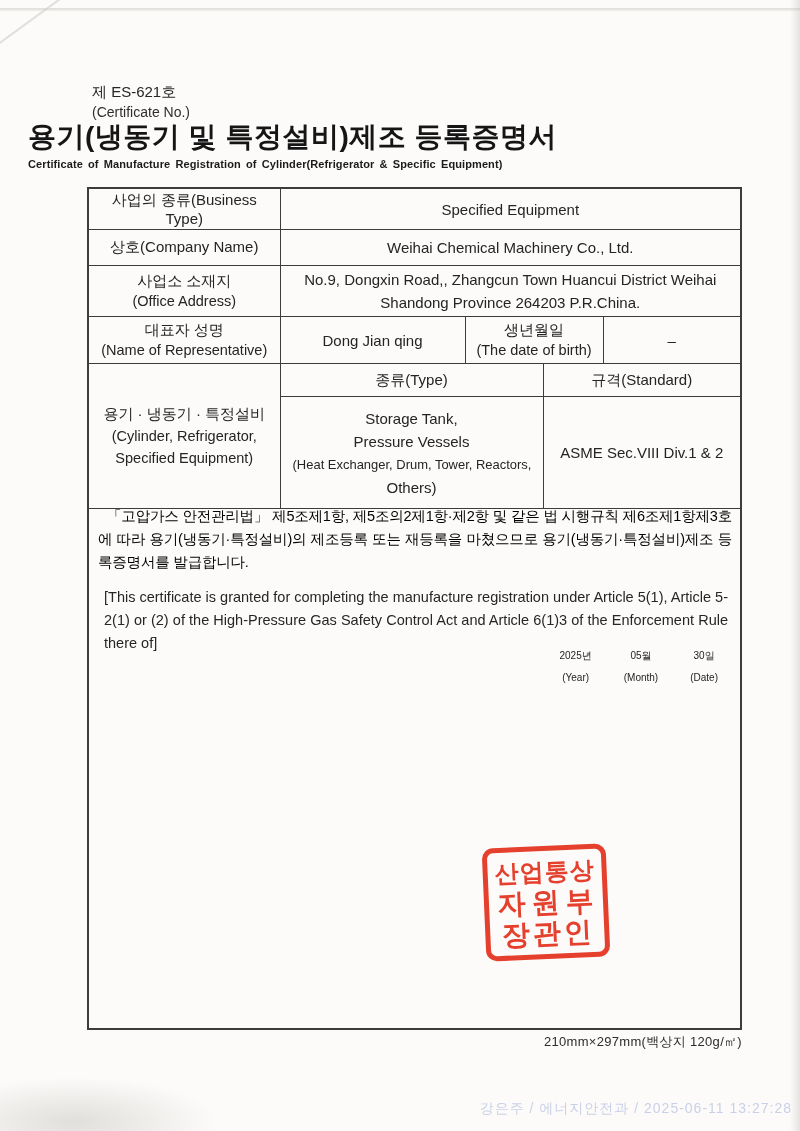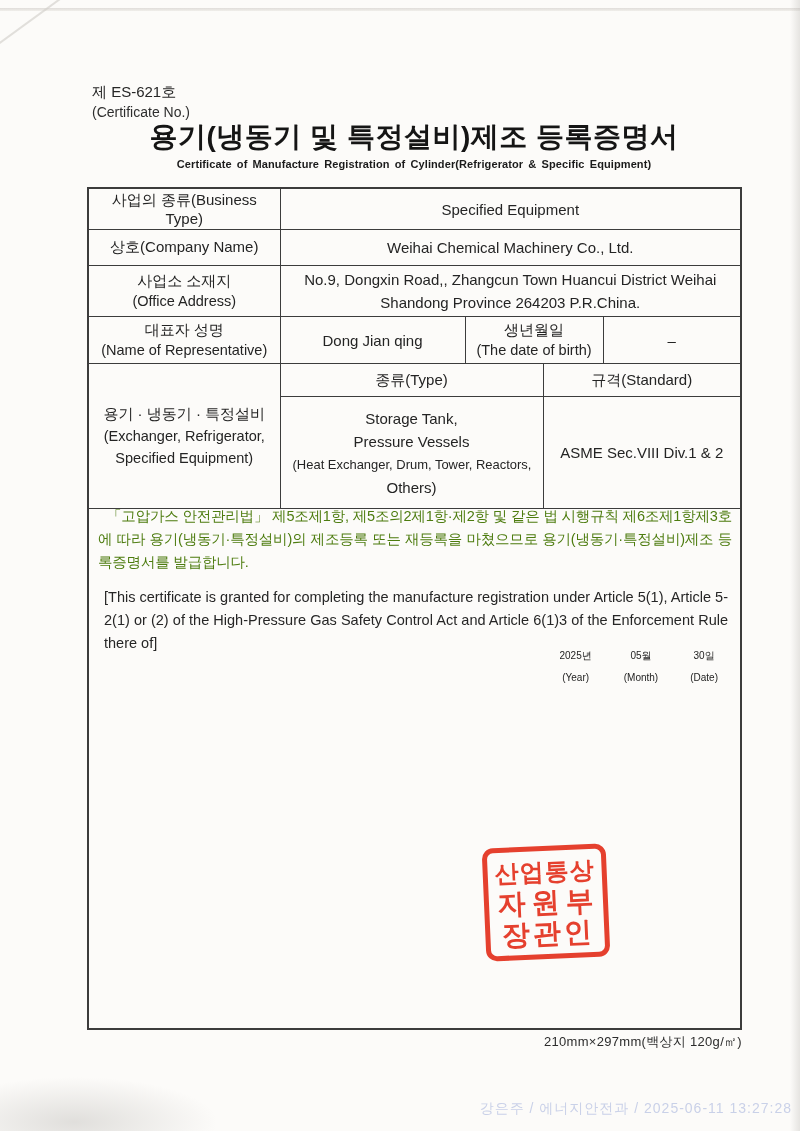--- a/index.html
+++ b/index.html
@@ -17,21 +17,21 @@
   .scan-crease { position:absolute; top:46px; left:-6px; width:96px; height:2px;
     background:#d3d0cb; transform:rotate(-36deg); transform-origin:left center; opacity:.65; }
   .scan-right-edge { position:absolute; top:0; right:0; width:10px; height:100%;
     background:linear-gradient(to right, rgba(0,0,0,0), rgba(170,167,162,.28)); }
   .scan-bottom-smudge { position:absolute; left:-30px; bottom:-12px; width:260px; height:70px;
     background:radial-gradient(ellipse at 40% 70%, rgba(160,157,152,.30), rgba(0,0,0,0) 65%); }
 
   
   .cert-no { position:absolute; top:81px; left:92px; line-height:21px; font-size:15px; color:#262626; }
   .cert-no .sub { font-size:14px; color:#2e2e2e; }
-  .title-wrap { position:absolute; top:118px; left:0; width:800px; text-align:center; padding-left:28px; }
+  .title-wrap { position:absolute; top:118px; left:0; width:800px; padding-left:28px; }
   .title-ko { font-size:28px; font-weight:700; letter-spacing:.5px; color:#151515; }
   .title-en { margin-top:2px; font-size:11px; font-weight:700; color:#1b1b1b; letter-spacing:.1px; word-spacing:2px; }
 
   
   .outer-box { position:absolute; left:87px; top:187px; width:655px; height:843px;
     border:2px solid #3c3c3c; background:transparent; }
   table.cert-table { width:100%; border-collapse:collapse; table-layout:fixed;padding-left:44px; }
   table.cert-table td { border:1.5px solid #3c3c3c; font-size:15px; color:#242424;
     text-align:center; vertical-align:middle; padding:2px 6px; }
   table.cert-table tr:first-child td { border-top:none; }
@@ -42,21 +42,21 @@
   .two-line { line-height:21px; }
   .lbl-en { font-size:14.5px; }
   .equip-label { line-height:22px; font-size:14.5px; padding:0 8px; }
   .type-cell { line-height:23px; }
   .type-condensed { font-size:13.5px; transform:scaleX(.96); }
   .r1 { height:34px; } .r2 { height:36px; } .r3 { height:50px; }
   .r4 { height:44px; } .r5 { height:33px; } .r6 { height:112px; }
 
   
   .para-ko { position:absolute; top:316px; left:9px; width:634px; font-size:14.5px;
-    line-height:23px; text-align:justify; text-indent:9px; color:#4d7c0f; letter-spacing:-.2px; }
+    line-height:23px; text-align:justify; text-indent:9px; color:#000000; letter-spacing:-.2px; }
   .para-en { position:absolute; top:397px; left:15px; width:624px; font-size:14.5px;
     line-height:23px; text-align:justify; color:#262626; }
 
   
   .issue-date { position:absolute; top:456px; right:22px; display:flex; gap:32px; }
   .issue-date .col { text-align:center; font-size:10px; line-height:22px; color:#232323; }
   .valid { position:absolute; top:491px; left:8px; font-size:15px; line-height:23px; color:#202020; }
   .valid .sub { font-size:14.5px; }
 
   
@@ -127,21 +127,21 @@
       <td>Dong Jian qing</td>
       <td colspan="2">
         <div class="two-line">생년월일</div>
         <div class="two-line lbl-en">(The date of birth)</div>
       </td>
       <td>–</td>
     </tr>
     <tr class="r5">
       <td rowspan="2" class="equip-label">
         <div>용기 · 냉동기 · 특정설비</div>
-        <div class="lbl-en">(Exchanger, Refrigerator, Specified Equipment)</div>
+        <div class="lbl-en">(Cylinder, Refrigerator, Specified Equipment)</div>
       </td>
       <td colspan="2">종류(Type)</td>
       <td colspan="2">규격(Standard)</td>
     </tr>
     <tr class="r6">
       <td colspan="2" class="type-cell">
         <div>Storage Tank,</div>
         <div>Pressure Vessels</div>
         <div class="type-condensed">(Heat Exchanger, Drum, Tower, Reactors,</div>
         <div>Others)</div>

